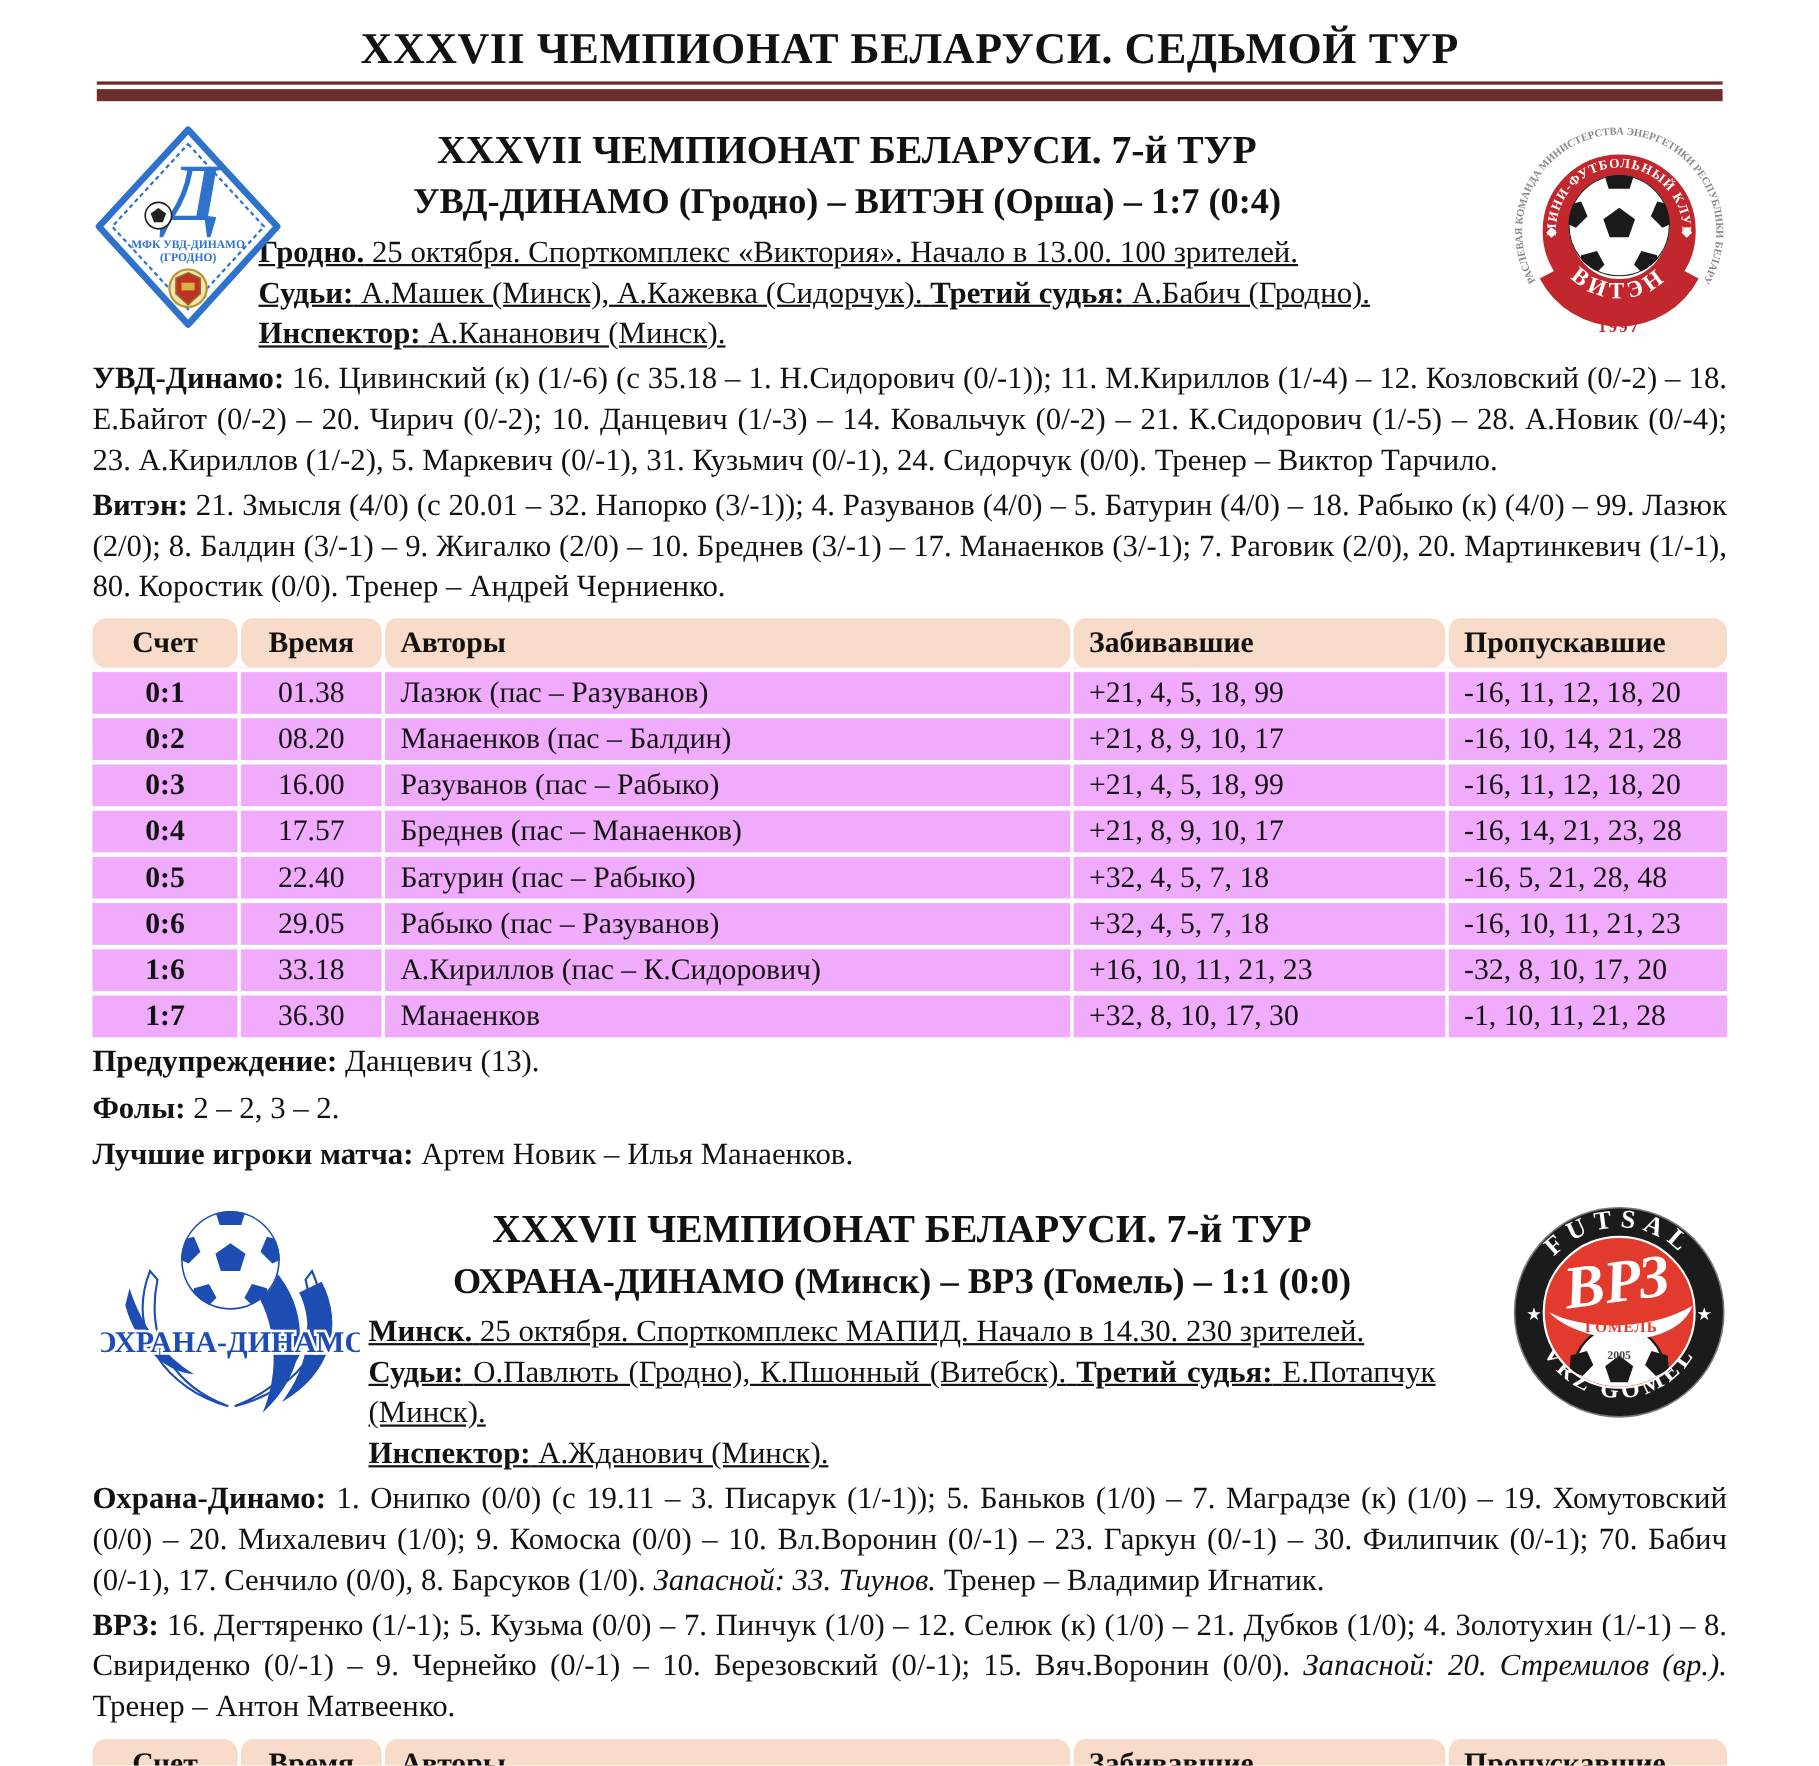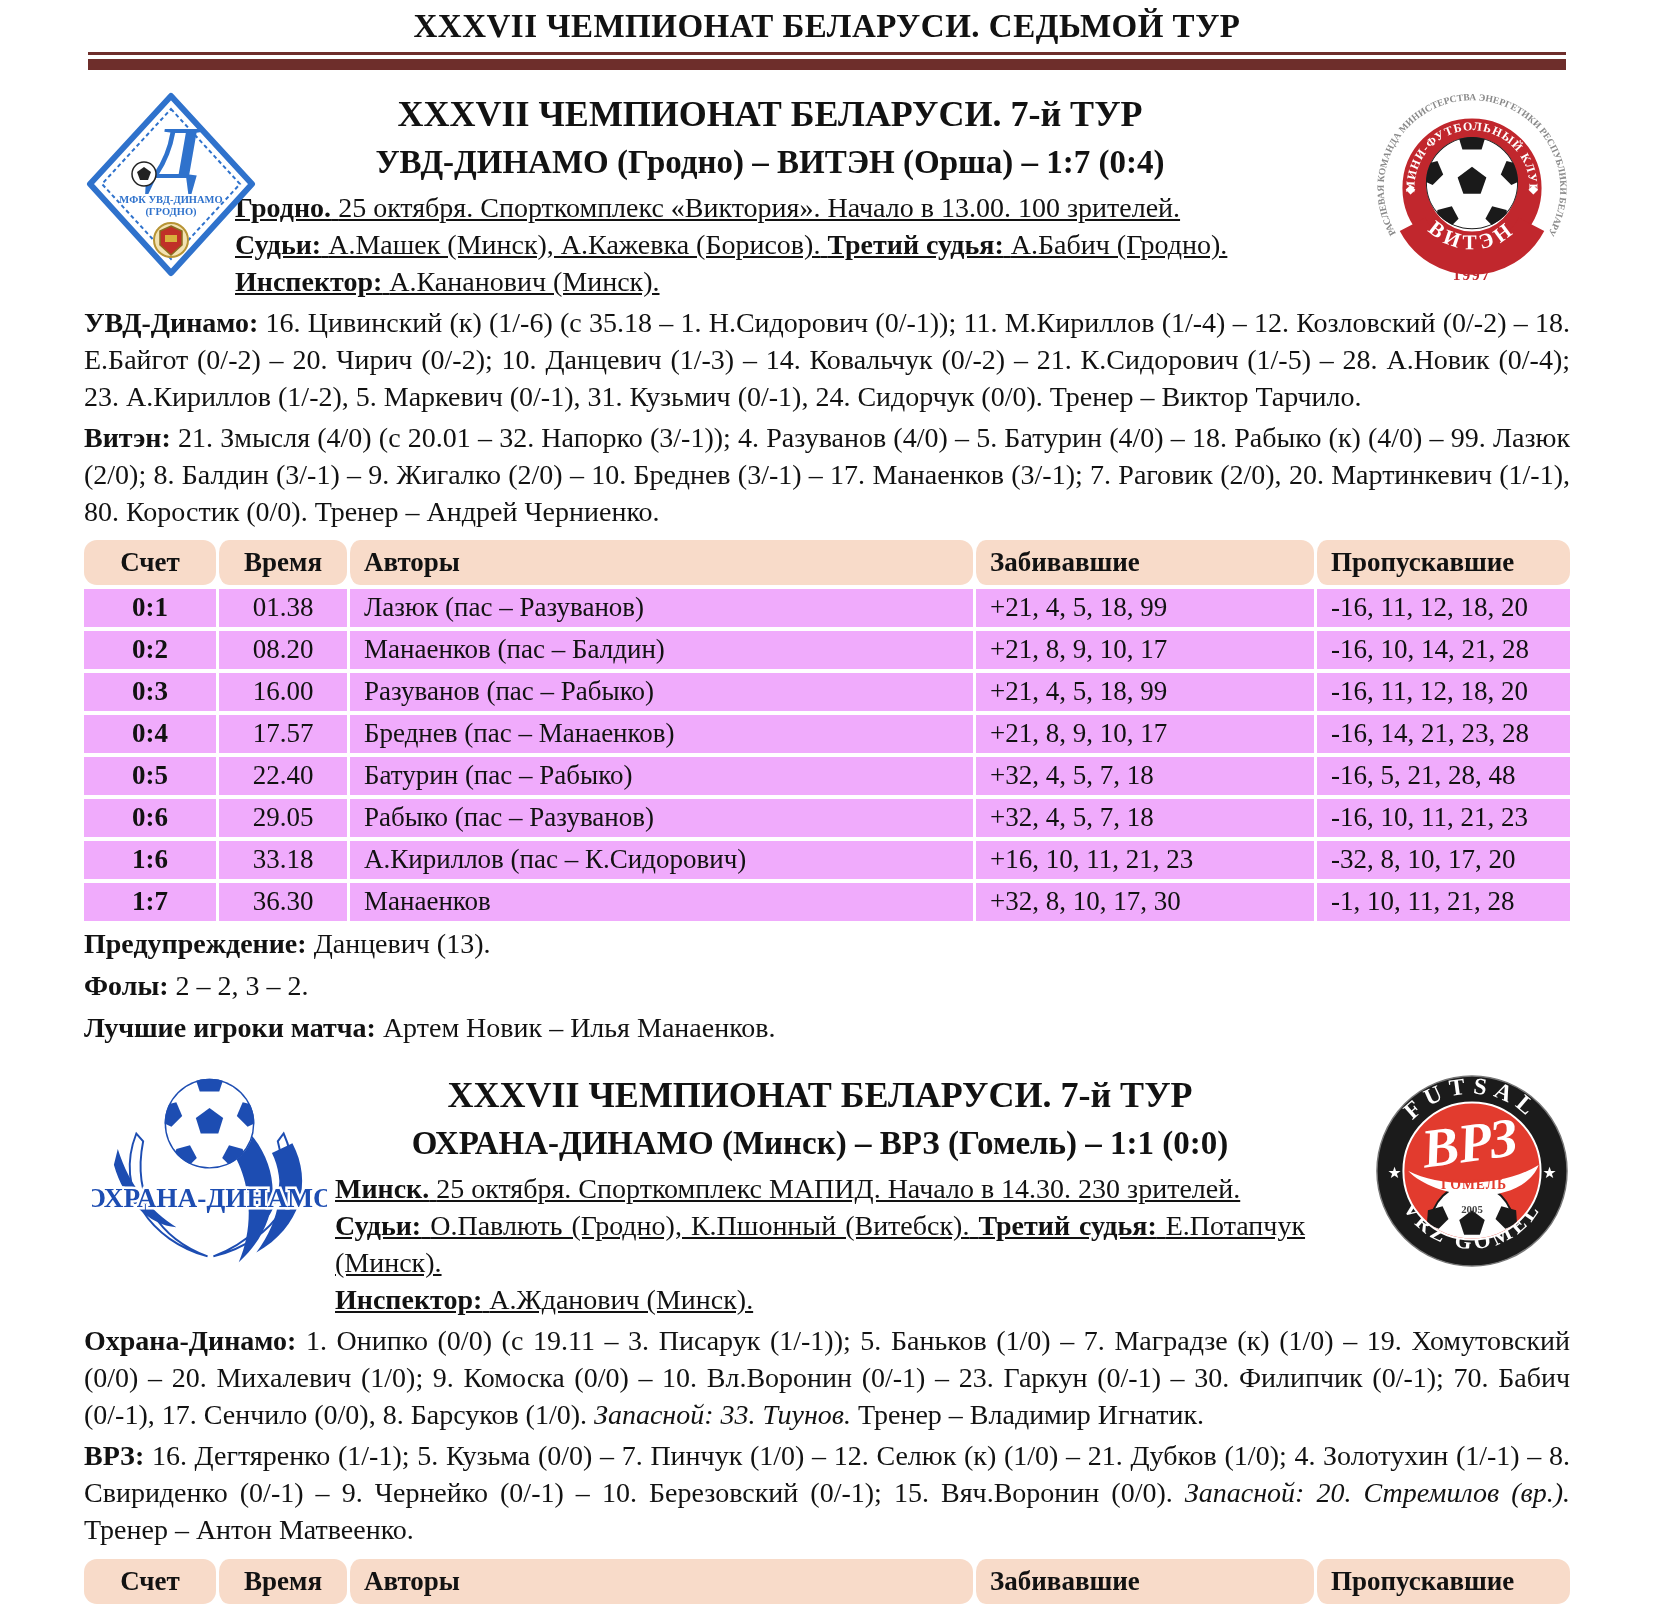--- a/index.html
+++ b/index.html
@@ -2,22 +2,22 @@
 <html><head>
 <meta charset="utf-8">
 <style>
   html,body { margin:0; padding:0; }
   body {
     width:1654px; height:1605px; overflow:hidden;
     background:#ffffff; color:#121212;
     font-family:"Liberation Serif", serif;
   }
   .page-title {
-    text-align:center; font-size:33px; font-weight:bold;
-    padding-top:8px; letter-spacing:0.5px;
+    text-align:center; font-size:40px; font-weight:bold;
+    padding-top:20px; letter-spacing:0.5px;
   }
   .rule-thin  { margin:7px 88px 0 88px; border-top:3px solid #6e2e2b; }
   .rule-thick { margin:4px 88px 0 88px; height:11px; background:#6e2e2b; }
 
   .content { padding:0 84px; }
 
   .match { position:relative; }
   .match1 { margin-top:22px; }
   .match2 { margin-top:26px; }
 
@@ -88,21 +88,21 @@
         <circle cx="87" cy="148" r="17" fill="#f3e3b3" stroke="#b89434" stroke-width="2"></circle>
         <path d="M87,134 L98,139 L98,153 L87,163 L76,153 L76,139 Z" fill="#c03028" stroke="#8a6d1f" stroke-width="1.5"></path>
         <rect x="81" y="143" width="12" height="7" fill="#d9b13c"></rect>
       </svg>
 
       <div class="head-center1">
         <div class="round-title">XXXVII ЧЕМПИОНАТ БЕЛАРУСИ. 7-й ТУР</div>
         <div class="fixture">УВД-ДИНАМО (Гродно) – ВИТЭН (Орша) – 1:7 (0:4)</div>
         <div class="details1">
           <div class="detail"><b>Гродно.</b> <span>25 октября. Спорткомплекс «Виктория». Начало в 13.00. 100 зрителей.</span></div>
-          <div class="detail"><b>Судьи:</b> <span>А.Машек (Минск), А.Кажевка (Борисов).</span> <b>Третий судья:</b> <span>А.Бабич (Гродно).</span></div>
+          <div class="detail"><b>Судьи:</b> <span>А.Машек (Минск), А.Кажевка (Сидорчук).</span> <b>Третий судья:</b> <span>А.Бабич (Гродно).</span></div>
           <div class="detail"><b>Инспектор:</b> <span>А.Кананович (Минск).</span></div>
         </div>
       </div>
 
       <svg class="logo logo-right" width="196" height="190" viewBox="0 0 200 198">
         <defs>
           <path id="vitOuter" d="M 20,146 A 92,92 0 1 1 180,146"></path>
           <path id="vitRing" d="M 47,128 A 60,60 0 1 1 153,128"></path>
           <path id="vitBottom" d="M 51,141 A 64,64 0 0 0 149,141"></path>
           <clipPath id="vitBallClip">

